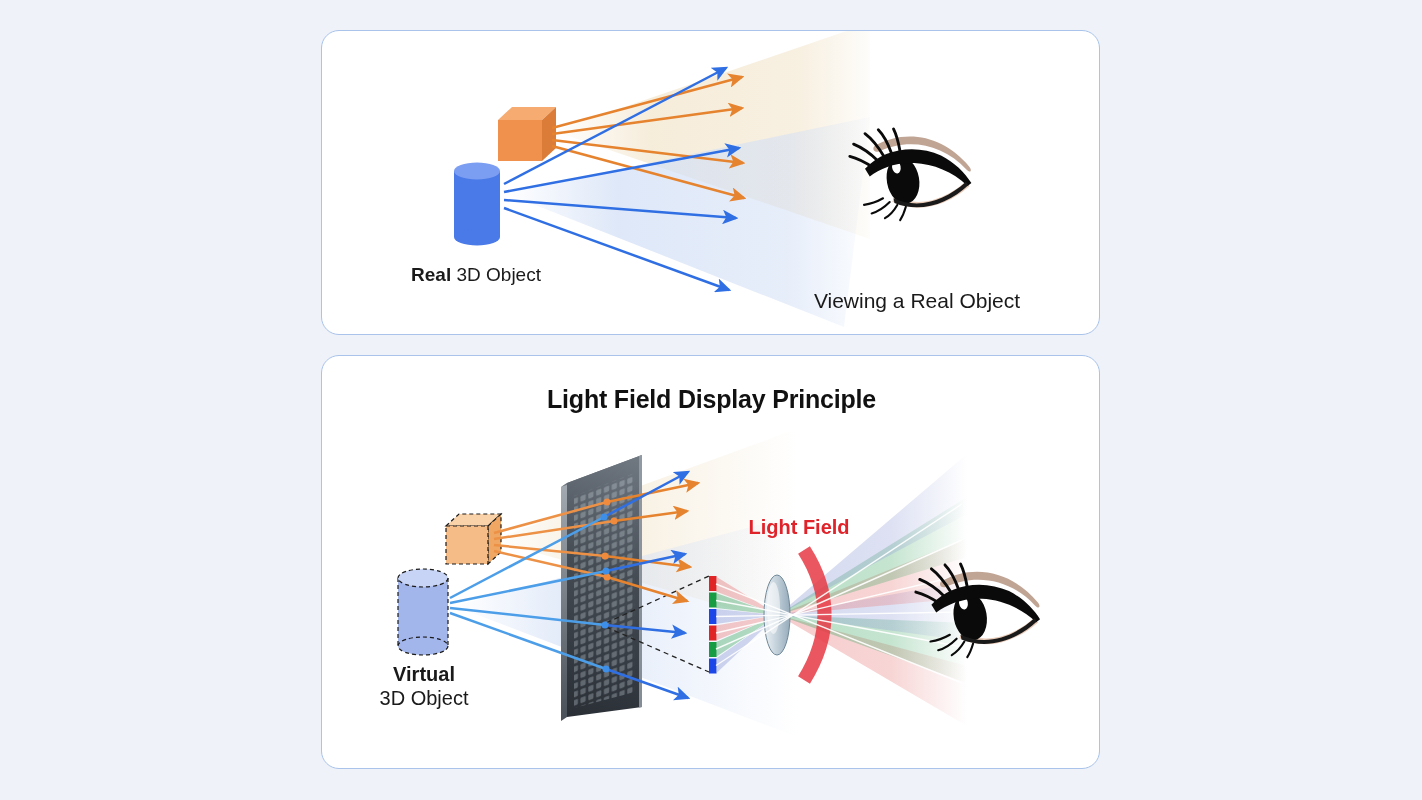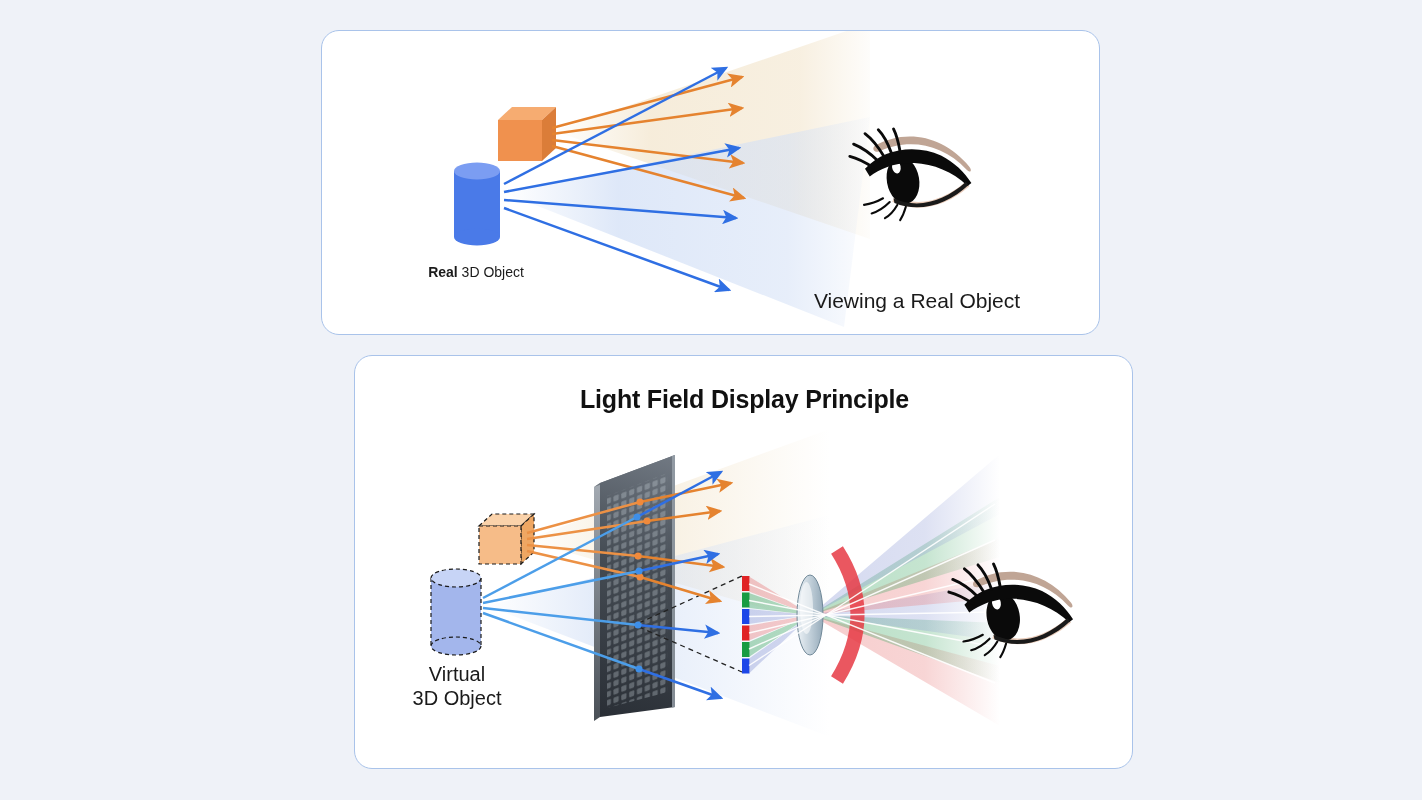--- a/index.html
+++ b/index.html
@@ -7,33 +7,33 @@
     width:1422px;height:800px;overflow:hidden;position:relative;
     background:var(--page-background,#EFF2F8);
     font-family:"Liberation Sans", sans-serif;
   }
   .card{
     position:absolute;background:#ffffff;
     border:1.5px solid var(--card-border,#A9C3EA);
     border-radius:18px;box-sizing:border-box;
   }
   #card-real{left:321px;top:30px;width:779px;height:305px;}
-  #card-lf{left:321px;top:355px;width:779px;height:414px;margin-left:33px;}
+  #card-lf{left:321px;top:355px;width:779px;height:414px;}
   .card svg{position:absolute;left:0;top:0;}
   .lbl{position:absolute;text-align:center;color:#1a1a1a;line-height:1.2;}
-  .obj-label{font-size:14px;}
+  .obj-label{font-size:19px;}
   .obj-label .b{font-weight:700;}
   .obj-label .sep{margin-left:.28em;}
   #real-label{left:24px;top:233px;width:260px;}
   #viewing-label{left:465px;top:233px;width:260px;font-size:21px;margin-top:24px;}
   #lf-title{left:0;top:28px;width:779px;font-size:25px;font-weight:700;letter-spacing:-0.2px;color:#111;}
   #light-field-label{left:377px;top:159px;width:200px;font-size:20px;font-weight:700;
     color:var(--light-field-label-red,#E0232B);}
   #virtual-label{left:2px;top:306px;width:200px;font-size:20px;}
-  #virtual-label .b{font-weight:400;}
+  #virtual-label .b{font-weight:700;}
 </style>
 </head>
 <body>
 
 <div class="card" id="card-real">
   <svg width="779" height="305" viewBox="0 0 779 305">
     <defs>
       <linearGradient id="tanBeam1" x1="230" y1="0" x2="560" y2="0" gradientUnits="userSpaceOnUse">
         <stop offset="0" stop-color="#F0E0C2" stop-opacity="0"></stop>
         <stop offset="0.3" stop-color="#F0E0C2" stop-opacity="0.6"></stop>
@@ -297,17 +297,18 @@
       <g stroke="#0A0A0A" stroke-width="2.2" stroke-linecap="round" fill="none">
         <path d="M46 79 C40 85 34 89 27 91"></path>
         <path d="M54 82 C50 89 46 93 41 96"></path>
         <path d="M63 84 C61 91 59 95 57 98"></path>
         <path d="M39 75 C32 79 26 81 19 82"></path>
       </g>
     </g>
   </svg>
 
   <div class="lbl" id="lf-title">Light Field Display Principle</div>
+  <div class="lbl" id="light-field-label">Light Field</div>
   <div class="lbl" id="virtual-label">
     <span class="b">Virtual</span><br>
     <span>3D Object</span>
   </div>
 </div>
 
 </body></html>

